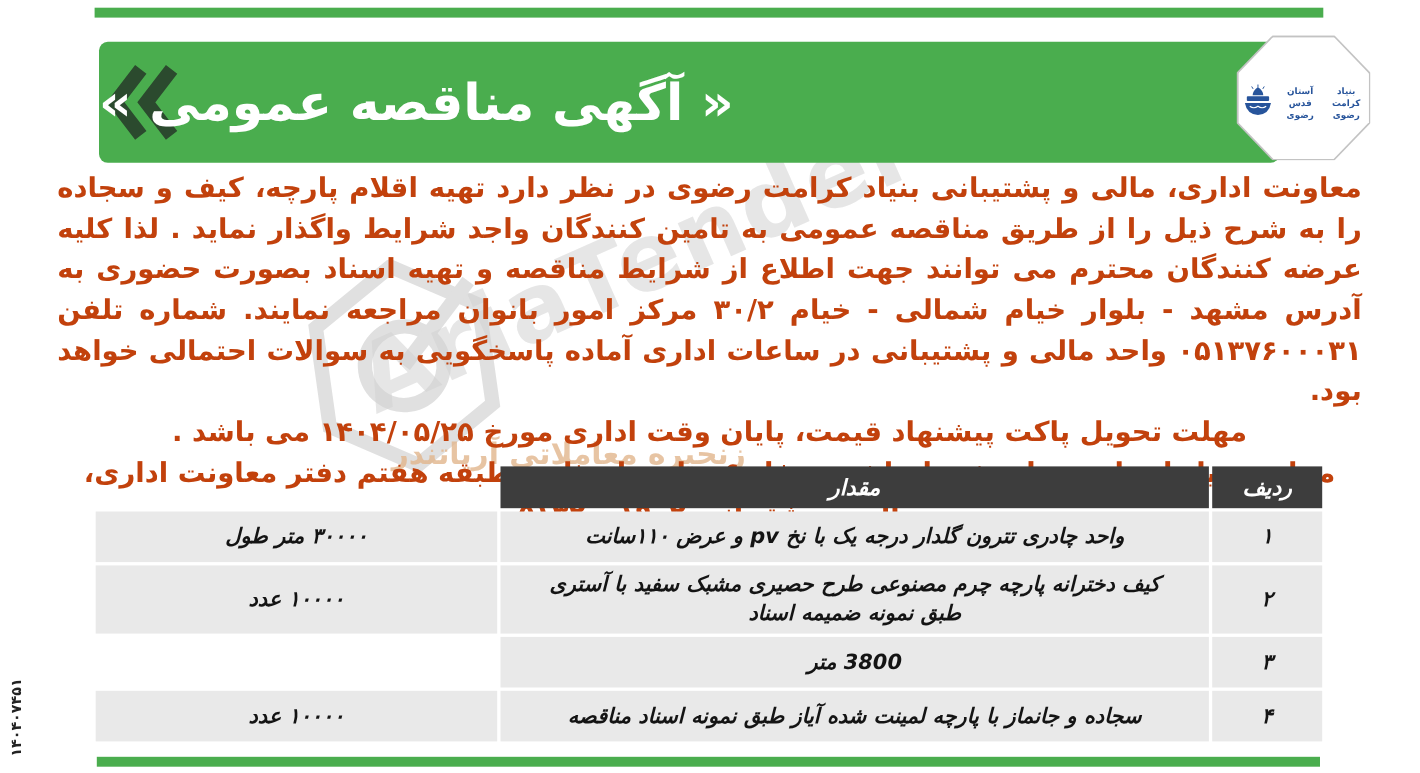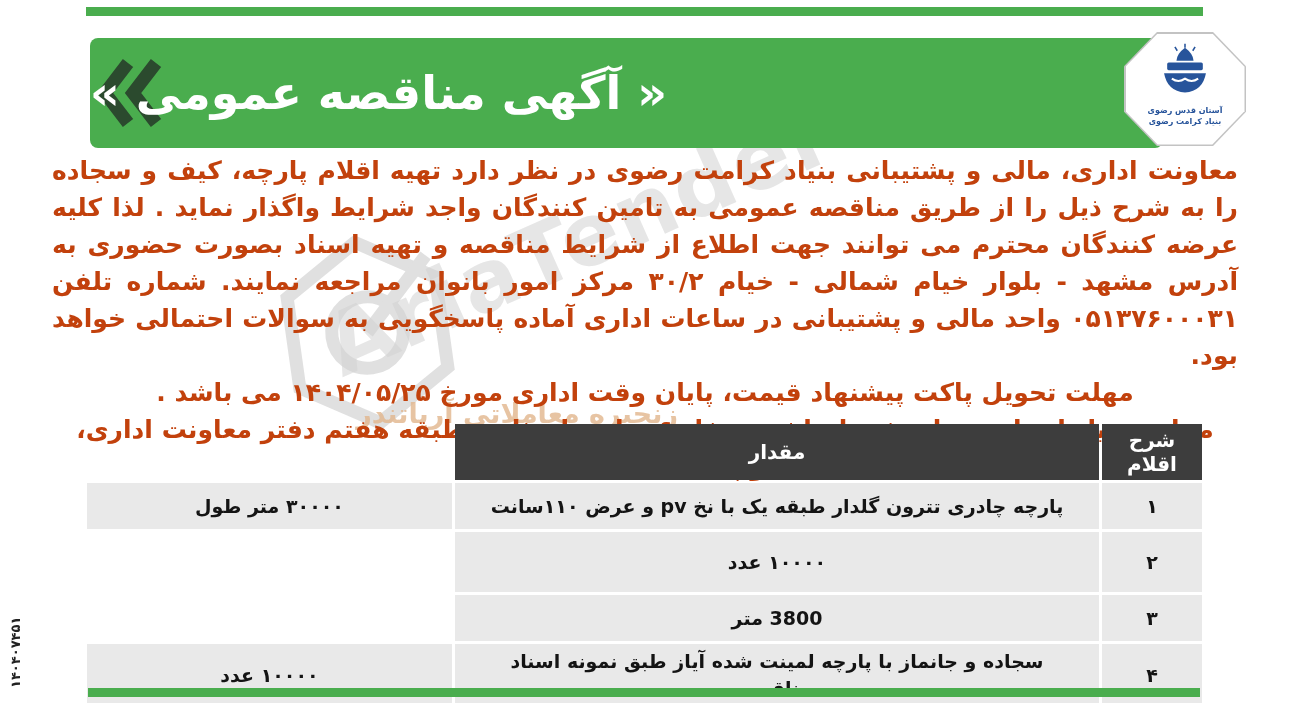--- a/index.html
+++ b/index.html
@@ -38,40 +38,40 @@
   .banner-arrows { position:absolute; left:8px; top:18px; width:72px; height:74px; }
 
   .logo-badge { position:absolute; left:1124px; top:32px; width:122px; height:114px; }
   .badge-outer {
     position:absolute; inset:0; background:#c3c3c3;
     clip-path:polygon(27% 0%, 73% 0%, 100% 30%, 100% 70%, 73% 100%, 27% 100%, 0% 70%, 0% 30%);
   }
   .badge-inner {
     position:absolute; inset:1.5px; background:#ffffff;
     clip-path:polygon(27% 0%, 73% 0%, 100% 30%, 100% 70%, 73% 100%, 27% 100%, 0% 70%, 0% 30%);
-    display:flex; flex-direction:column; align-items:center; padding-top:9px;
+    display:flex; align-items:center; padding-top:9px;
   }
   .logo-text { font-size:8px; font-weight:bold; color:#27549b; direction:rtl; line-height:11px; text-align:center; }
 
   .body-text {
     position:absolute; left:52px; top:152px; width:1186px;
     direction:rtl; color:#c2410c; font-weight:bold;
     font-size:25px; line-height:37px;
   }
   .body-text .justify { text-align:justify; }
   .body-text .line { text-align:center; }
 
   .items-table { position:absolute; left:90px; top:424px; width:1112px; direction:rtl; }
   .t-row {
     display:grid; grid-template-columns:100px 644px 365px; column-gap:3px;
     margin-bottom:3px;
   }
   .t-cell {
     display:flex; align-items:center; justify-content:center; text-align:center;
-    font-weight:bold; direction:rtl; padding:4px 26px;
+    font-weight:bold; direction:rtl; padding:4px 26px;font-style:italic;
   }
   .t-head .t-cell { background:#3d3d3d; color:#ffffff; font-size:20px; min-height:38px; }
   .t-data .t-cell { background:#e9e9e9; color:#141414; font-size:19px; min-height:46px; line-height:27px; }
   .t-data.tall .t-cell { min-height:60px; }
 
   .side-number {
     position:absolute; left:8px; top:688px;
     transform:rotate(-90deg); transform-origin:left top;
     font-size:13px; font-weight:bold; color:#222; letter-spacing:1px; direction:rtl; white-space:nowrap;
   }
@@ -125,32 +125,33 @@
     </div>
 
     <div class="body-text">
       <p class="justify">معاونت اداری، مالی و پشتیبانی بنیاد کرامت رضوی در نظر دارد تهیه اقلام پارچه، کیف و سجاده را به شرح ذیل را از طریق مناقصه عمومی به تامین کنندگان واجد شرایط واگذار نماید . لذا کلیه عرضه کنندگان محترم می توانند جهت اطلاع از شرایط مناقصه و تهیه اسناد بصورت حضوری به آدرس مشهد - بلوار خیام شمالی - خیام ۳۰/۲ مرکز امور بانوان مراجعه نمایند. شماره تلفن ۰۵۱۳۷۶۰۰۰۳۱ واحد مالی و پشتیبانی در ساعات اداری آماده پاسخگویی به سوالات احتمالی خواهد بود.</p>
       <p class="line">مهلت تحویل پاکت پیشنهاد قیمت، پایان وقت اداری مورخ ۱۴۰۴/۰۵/۲۵ می باشد .</p>
       <p class="line">محل تحویل اسناد: میدان شهدا هاشمی نژاد ۶ ساختمان ثامن طبقه هفتم دفتر معاونت اداری، مالی و پشتیبانی ۰۵۱۳۲۰۰۱۹۰۲</p>
     </div>
 
     <div class="items-table">
       <div class="t-row t-head">
-        <div class="t-cell">شرح اقلام</div>
+        <div class="t-cell">ردیف</div>
         <div class="t-cell">مقدار</div>
       </div>
 
       <div class="t-row t-data">
         <div class="t-cell">۱</div>
-        <div class="t-cell">پارچه چادری تترون گلدار طبقه یک با نخ pv و عرض ۱۱۰سانت</div>
+        <div class="t-cell">واحد چادری تترون گلدار درجه یک با نخ pv و عرض ۱۱۰سانت</div>
         <div class="t-cell">۳۰۰۰۰ متر طول</div>
       </div>
 
       <div class="t-row t-data tall">
         <div class="t-cell">۲</div>
+        <div class="t-cell">کیف دخترانه پارچه چرم مصنوعی طرح حصیری مشبک سفید با آستری طبق نمونه ضمیمه اسناد</div>
         <div class="t-cell">۱۰۰۰۰ عدد</div>
       </div>
 
       <div class="t-row t-data">
         <div class="t-cell">۳</div>
         <div class="t-cell">3800 متر</div>
       </div>
 
       <div class="t-row t-data">
         <div class="t-cell">۴</div>

